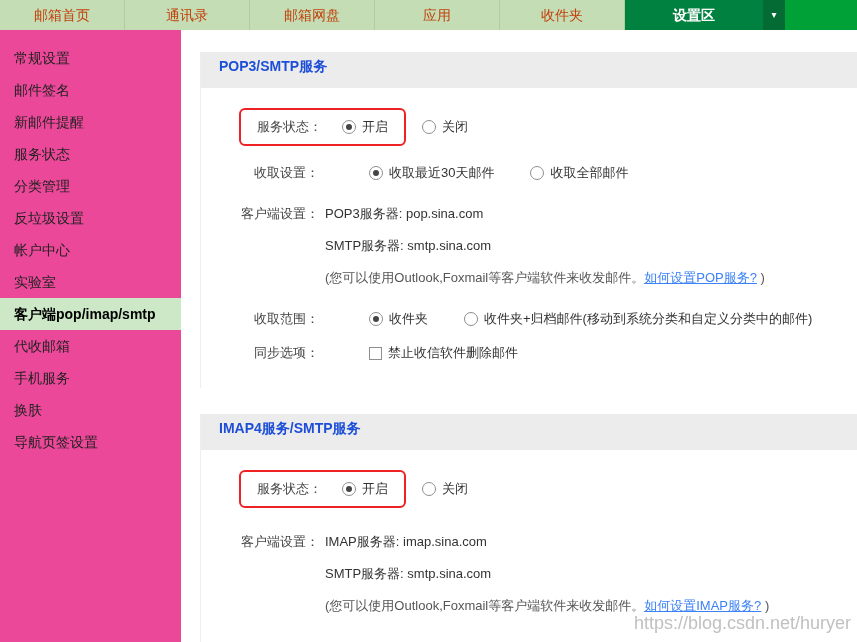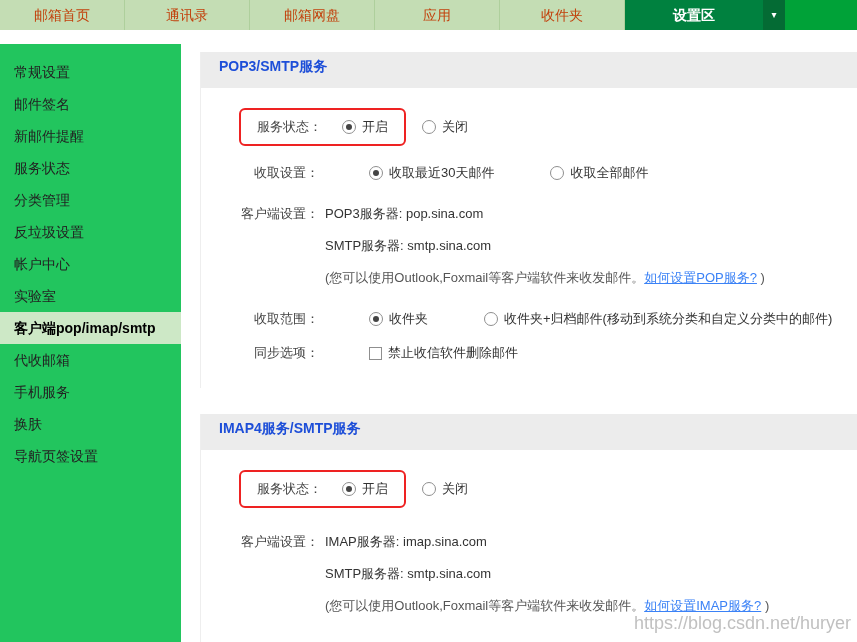--- a/index.html
+++ b/index.html
@@ -13,36 +13,36 @@
          color:#c2410c; cursor:pointer; border-right:1px solid #aecf9c; }
   .tab.active { width:160px; background:#00813f; color:#fff; font-weight:bold;
                 display:flex; border-right:none; }
   .tab.active .tab-label { flex:1; line-height:30px; text-align:center; }
   .dd-box { width:22px; height:30px; background:#046b34; color:#fff;
             display:flex; align-items:center; justify-content:center;
             font-size:10px; cursor:pointer; }
   .nav-fill { flex:1; background:#00a238; }
 
   
-  .sidebar { position:absolute; left:0; top:44px; width:181px; bottom:0;
-             padding-top:12px; background:#22c55e; }
+  .sidebar { position:absolute; left:0; top:30px; width:181px; bottom:0;
+             padding-top:12px; background:#ec4899; }
   .side-item { height:32px; line-height:32px; padding-left:14px; font-size:14px;
                color:#222; cursor:pointer; white-space:nowrap; }
   .side-item.active { background:#cde8c6; font-weight:bold; color:#000; }
 
   
   .main { position:absolute; left:200px; top:30px; right:0; padding-top:22px; }
   .panel { margin-bottom:26px; border-left:1px solid #eee; }
   .panel-header { height:36px; line-height:28px; background:#ececec;
                   padding-left:18px; font-size:14px; font-weight:bold; color:#1d4ed8; }
   .panel-body { padding:16px 18px 26px 18px; }
 
   .row { display:flex; align-items:center; margin-bottom:16px; font-size:13px; }
   .row-label { width:100px; text-align:right; color:#444; flex-shrink:0; }
-  .row-content { margin-left:50px; display:flex; align-items:center; gap:56px; }
+  .row-content { margin-left:50px; display:flex; align-items:center; gap:36px; }
 
   
   .status-row { margin:4px 0 18px 20px; align-items:center; }
   .red-box { display:inline-flex; align-items:center; gap:20px;
              border:2px solid #ee2222; border-radius:6px; padding:8px 16px; }
   .red-box .lbl { color:#444; }
   .off-opt { margin-left:16px; }
 
   .opt { display:inline-flex; align-items:center; gap:6px; cursor:pointer; color:#333; }
   .radio { width:14px; height:14px; border:1px solid #8f8f8f; border-radius:50%;

